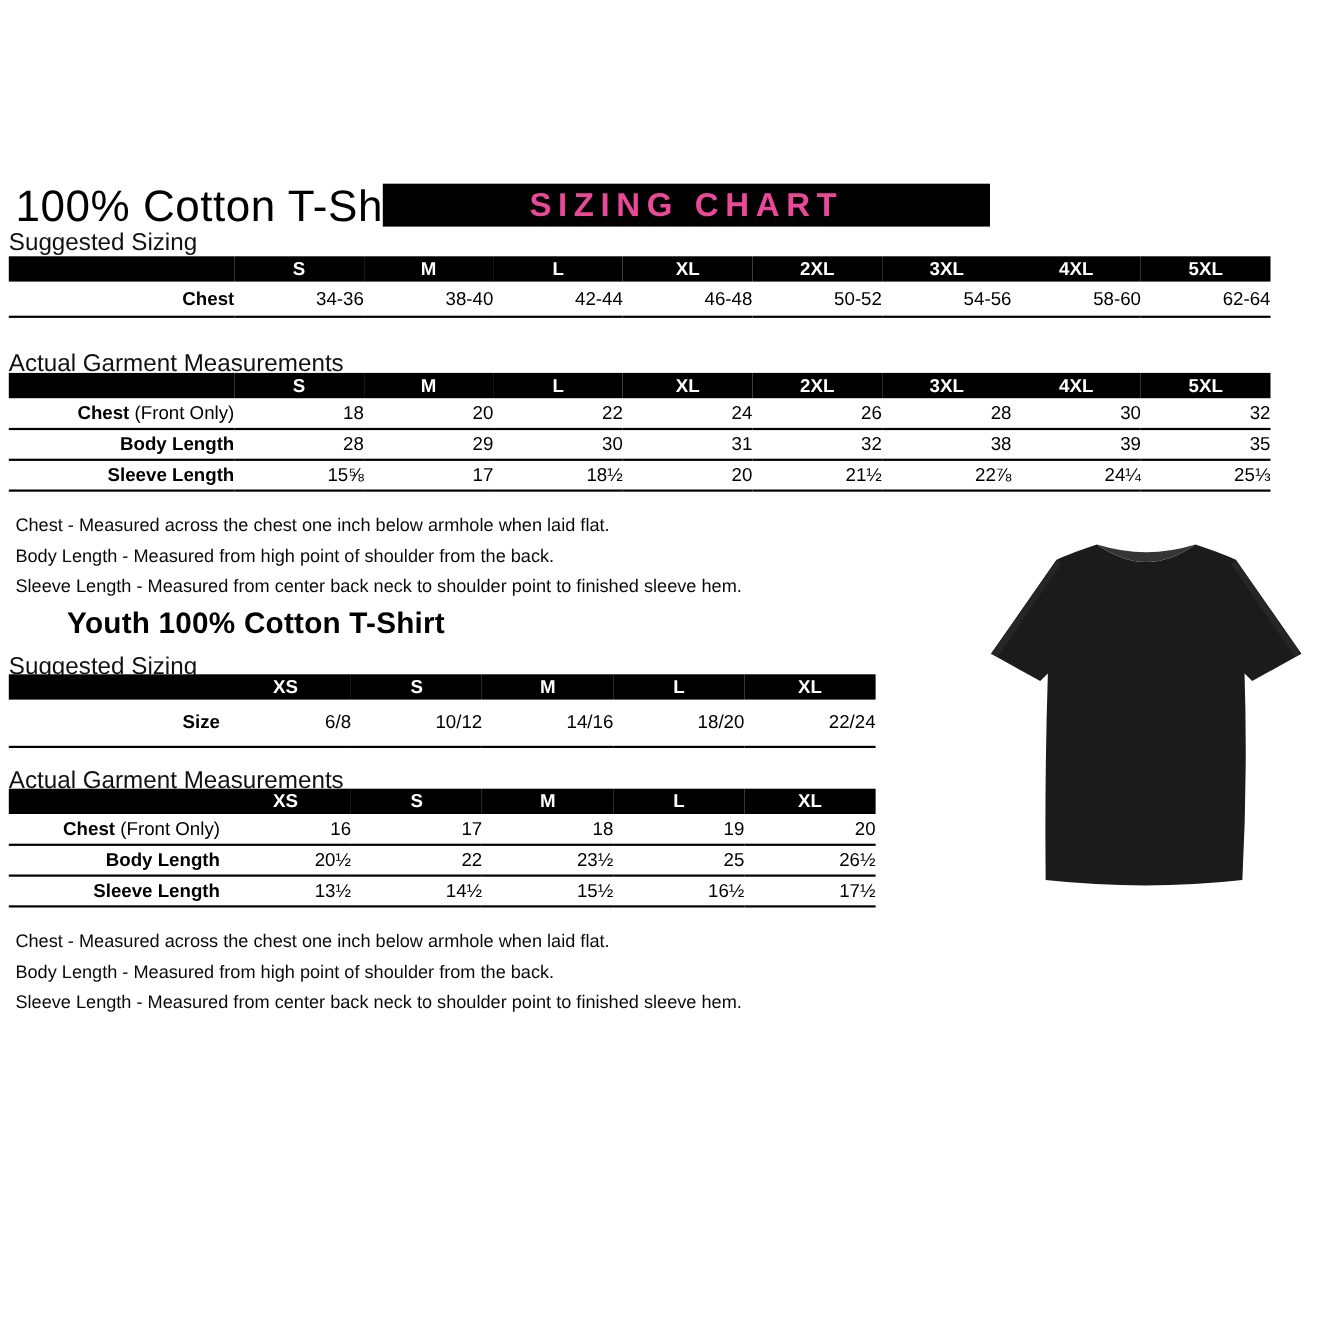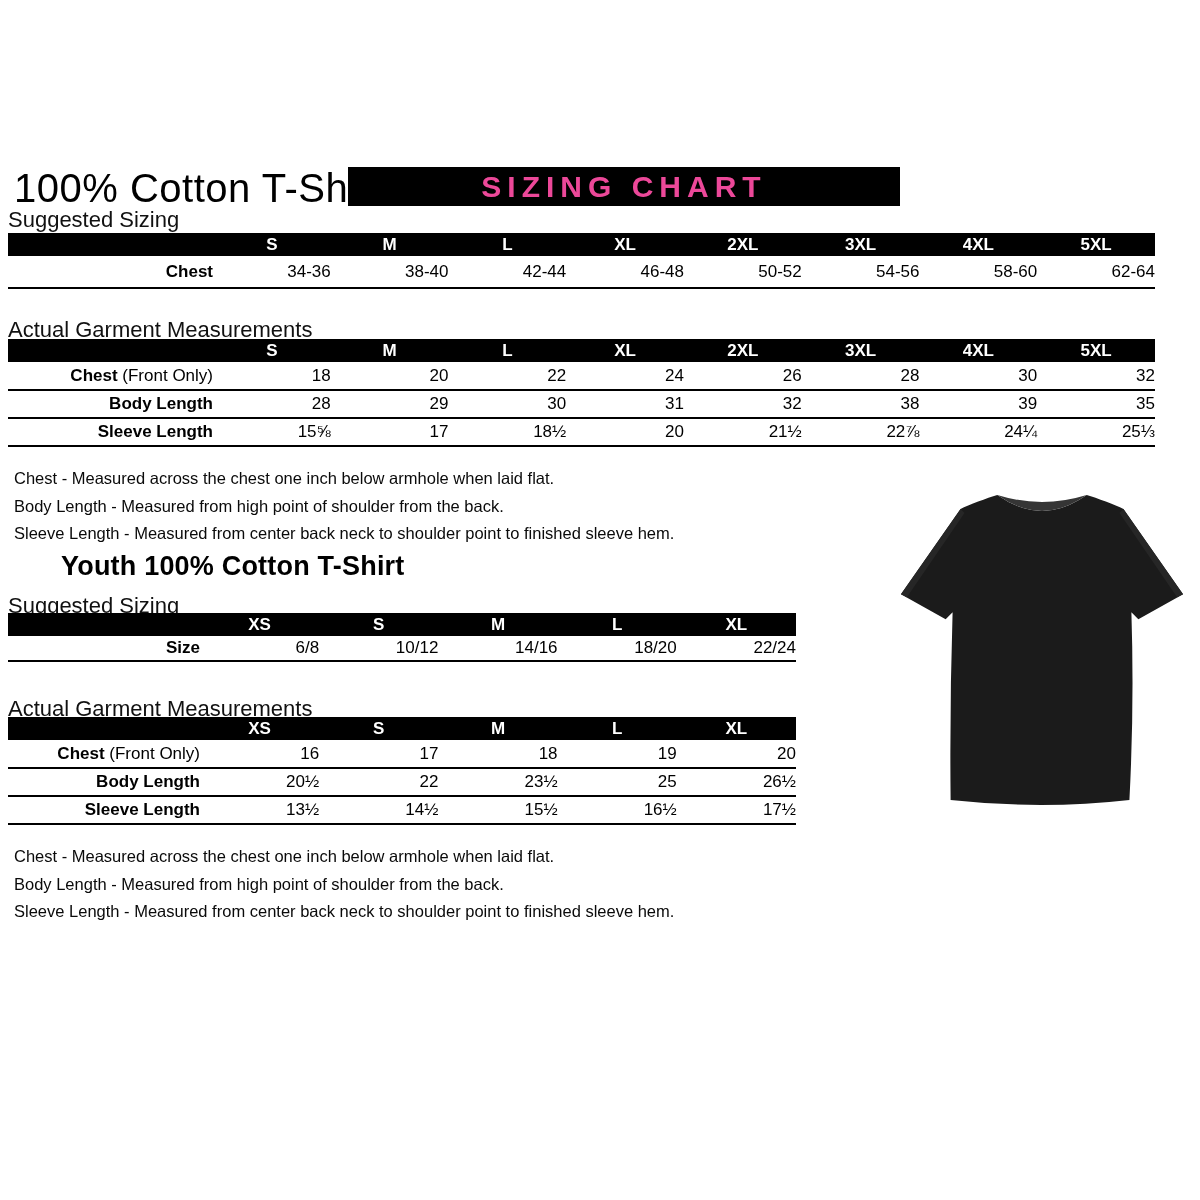--- a/index.html
+++ b/index.html
@@ -38,21 +38,21 @@
 
   .adult-table { left:8px; width:1147px; }
   .adult-table .label-col { width:205px; }
   .youth-table { left:8px; width:788px; }
   .youth-table .label-col { width:192px; }
 
   .pos-adult-suggested { top:233px; }
   .pos-adult-suggested tbody td { height:32px; }
   .pos-adult-actual    { top:339px; }
   .pos-youth-suggested { top:613px; }
-  .pos-youth-suggested tbody td { height:25px; }
+  .pos-youth-suggested tbody td { height:43px; }
   .pos-youth-actual    { top:717px; }
 
   .notes { position:absolute; left:14px; font-size:16.5px; line-height:27.5px; color:#0a0a0a; }
   .pos-adult-notes { top:465px; }
   .pos-youth-notes { top:843px; }
   .note-line { white-space:nowrap; }
 
   .tshirt { position:absolute; left:893px; top:477px; width:298px; height:338px; }
   .tshirt svg { width:100%; height:100%; display:block; }
 </style>

